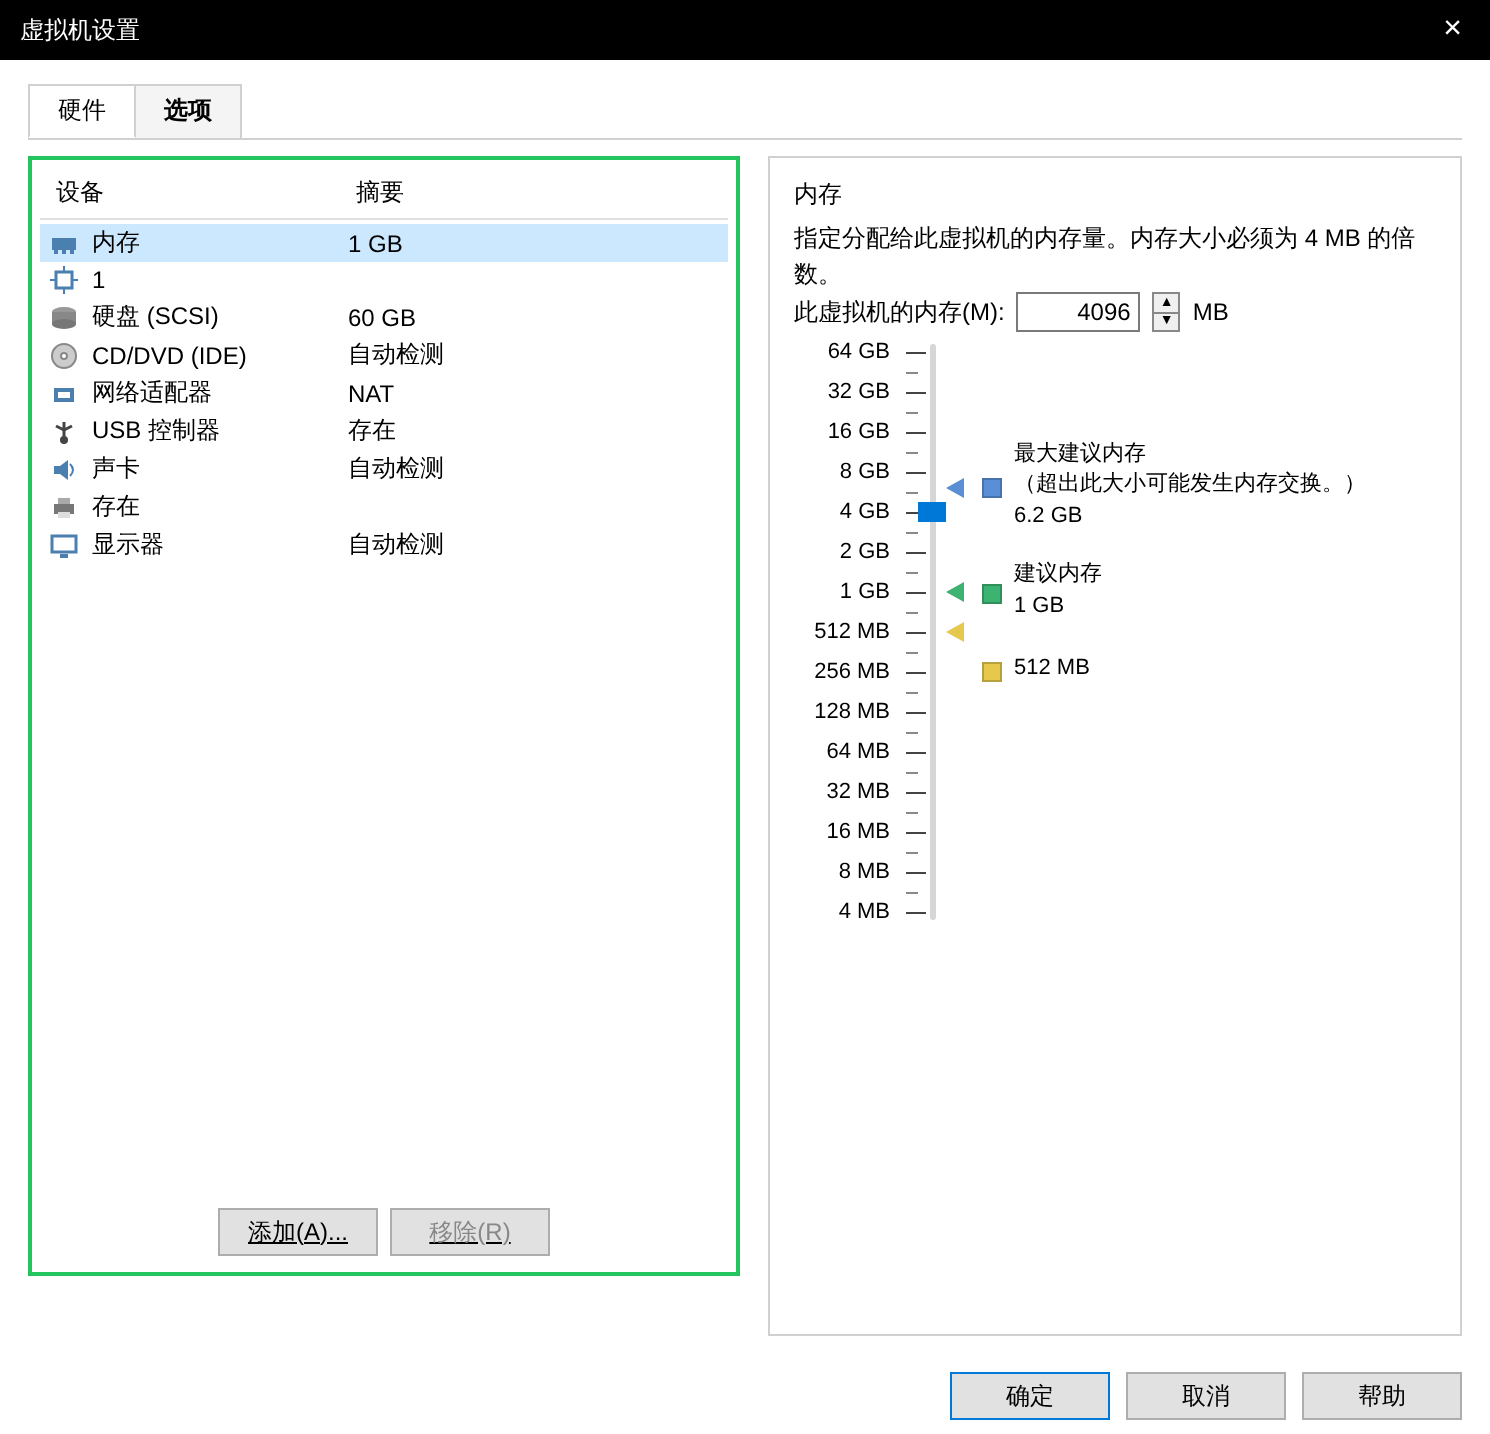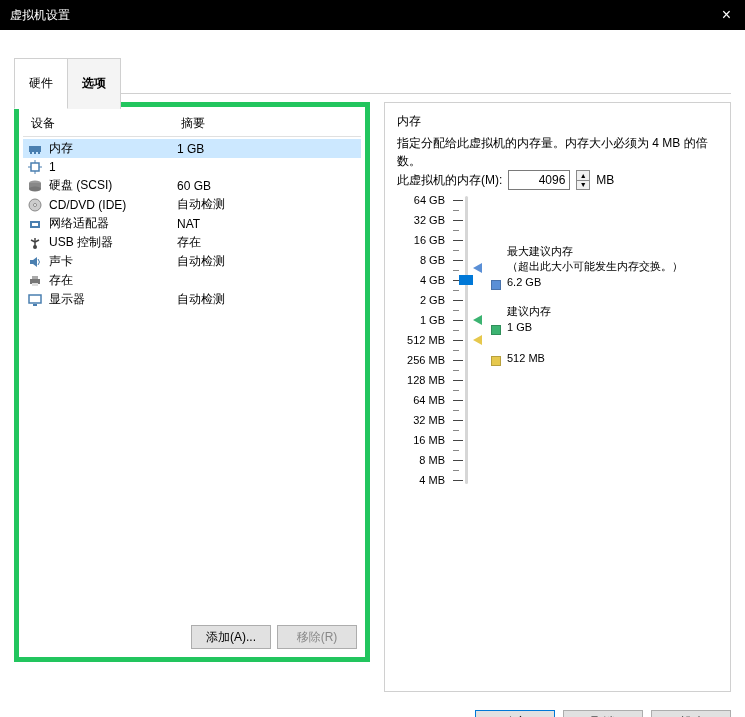--- a/index.html
+++ b/index.html
@@ -29,46 +29,46 @@
   }
   .dialog-body {
     padding: 10px 14px 8px 14px;
   }
   .tabs {
     display: flex;
     border-bottom: 1px solid #d0d0d0;
     margin-top: 2px;
   }
   .tab {
-    padding: 16px 14px;
+    padding: 4px 14px;
     border: 1px solid #d0d0d0;
     border-bottom: none;
     background: #fff;
     margin-right: -1px;
     position: relative;
-    top: 16px;
+    top: 0;
     cursor: pointer;
   }
   .tab.active {
     background: #fff;
     z-index: 2;
     border-bottom: 1px solid #fff;
   }
   .tab.inactive {
     background: #f4f4f4;
     font-weight: bold;
   }
   .panel-row {
     display: flex;
     gap: 14px;
     margin-top: 8px;
   }
   .left-panel {
     width: 356px;
-    border: 5px solid #22c55e;
+    border: 2px solid #22c55e;
     height: 560px;
     display: flex;
     flex-direction: column;
   }
   .right-panel {
     flex: 1;
     border: 1px solid #d0d0d0;
     height: 590px;
     padding: 10px 12px;
   }
@@ -99,23 +99,24 @@
     height: 16px;
     margin-right: 6px;
     display: inline-flex;
     align-items: center;
     justify-content: center;
   }
   .dev-name { width: 128px; }
   .dev-summary { flex: 1; color: #000; }
   .left-buttons {
     display: flex;
-    justify-content: flex-end;
+    justify-content: center;
     gap: 6px;
     padding: 8px;
+    text-decoration: underline;
   }
   .btn {
     min-width: 80px;
     height: 24px;
     border: 1px solid #adadad;
     background: #e1e1e1;
     cursor: pointer;
     padding: 0 10px;
     font-size: 12px;
     font-family: inherit;
@@ -209,21 +210,21 @@
     border-right-width: 9px;
     border-right-style: solid;
   }
   .legend {
     margin-left: 6px;
     font-size: 11px;
     flex: 1;
   }
   .legend-row {
     display: flex;
-    align-items: flex-end;
+    align-items: center;
     gap: 6px;
     margin-bottom: 4px;
   }
   .sq {
     width: 10px;
     height: 10px;
     margin-top: 2px;
     flex-shrink: 0;
     border: 1px solid rgba(0,0,0,0.2);
   }

